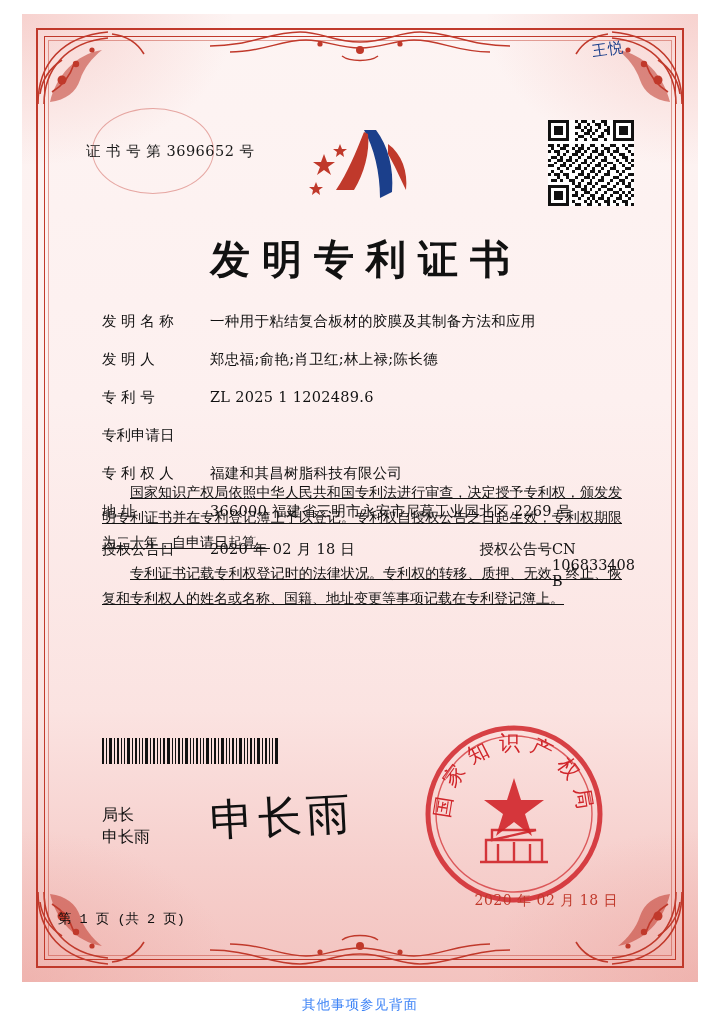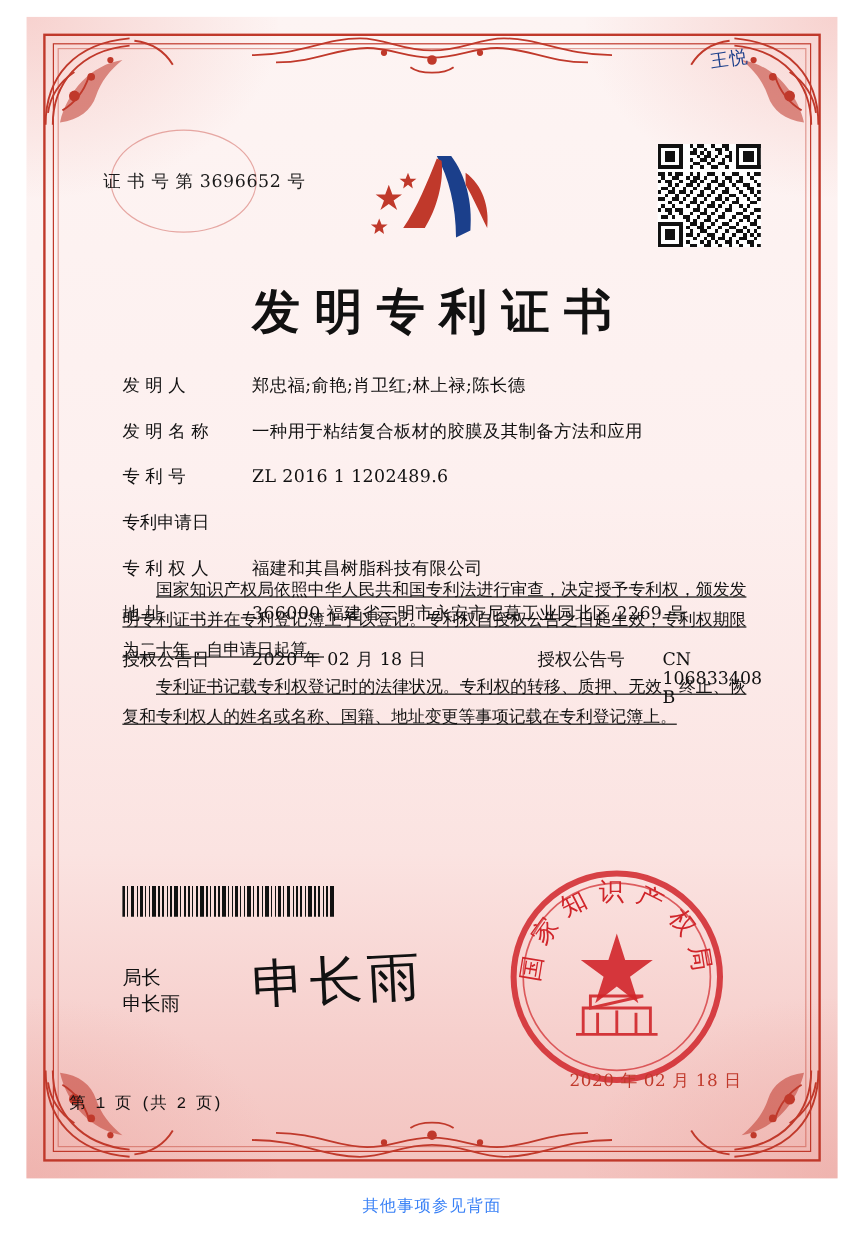--- a/index.html
+++ b/index.html
@@ -209,20 +209,21 @@
   }
   .fvalue {
     flex: 1 1 auto;
     letter-spacing: .3px;
   }
   .frow.split .fvalue { flex: 0 0 auto; width: 238px; }
   .frow.split .flabel2 {
     width: 104px;
     flex: 0 0 104px;
     white-space: nowrap;
+    text-align: right;
   }
   .frow.split .fvalue2 { flex: 1 1 auto; }
 
   
   .paras {
     position: absolute;
     left: 44px;
     right: 40px;
     top: 430px;
     font-family: "DejaVu Serif", "Liberation Serif", serif;
@@ -640,30 +641,30 @@
               <rect x="26" y="28" width="1" height="1"></rect>
               <rect x="28" y="28" width="1" height="1"></rect>
           </g>
         </svg>
       </div>
 
       <div class="title">发明专利证书</div>
 
       <div class="fields">
         <div class="frow">
+          <div class="flabel">发 明 名 称</div>
+          <div class="fvalue">一种用于粘结复合板材的胶膜及其制备方法和应用</div>
+        </div>
+        <div class="frow">
           <div class="flabel">发 明 人</div>
           <div class="fvalue">郑忠福;俞艳;肖卫红;林上禄;陈长德</div>
         </div>
         <div class="frow">
-          <div class="flabel">发 明 名 称</div>
-          <div class="fvalue">一种用于粘结复合板材的胶膜及其制备方法和应用</div>
-        </div>
-        <div class="frow">
           <div class="flabel">专 利 号</div>
-          <div class="fvalue">ZL 2016 1 1202489.6</div>
+          <div class="fvalue">ZL 2025 1 1202489.6</div>
         </div>
         <div class="frow">
           <div class="flabel">专利申请日</div>
         </div>
         <div class="frow">
           <div class="flabel">专 利 权 人</div>
           <div class="fvalue">福建和其昌树脂科技有限公司</div>
         </div>
         <div class="frow">
           <div class="flabel">地        址</div>

